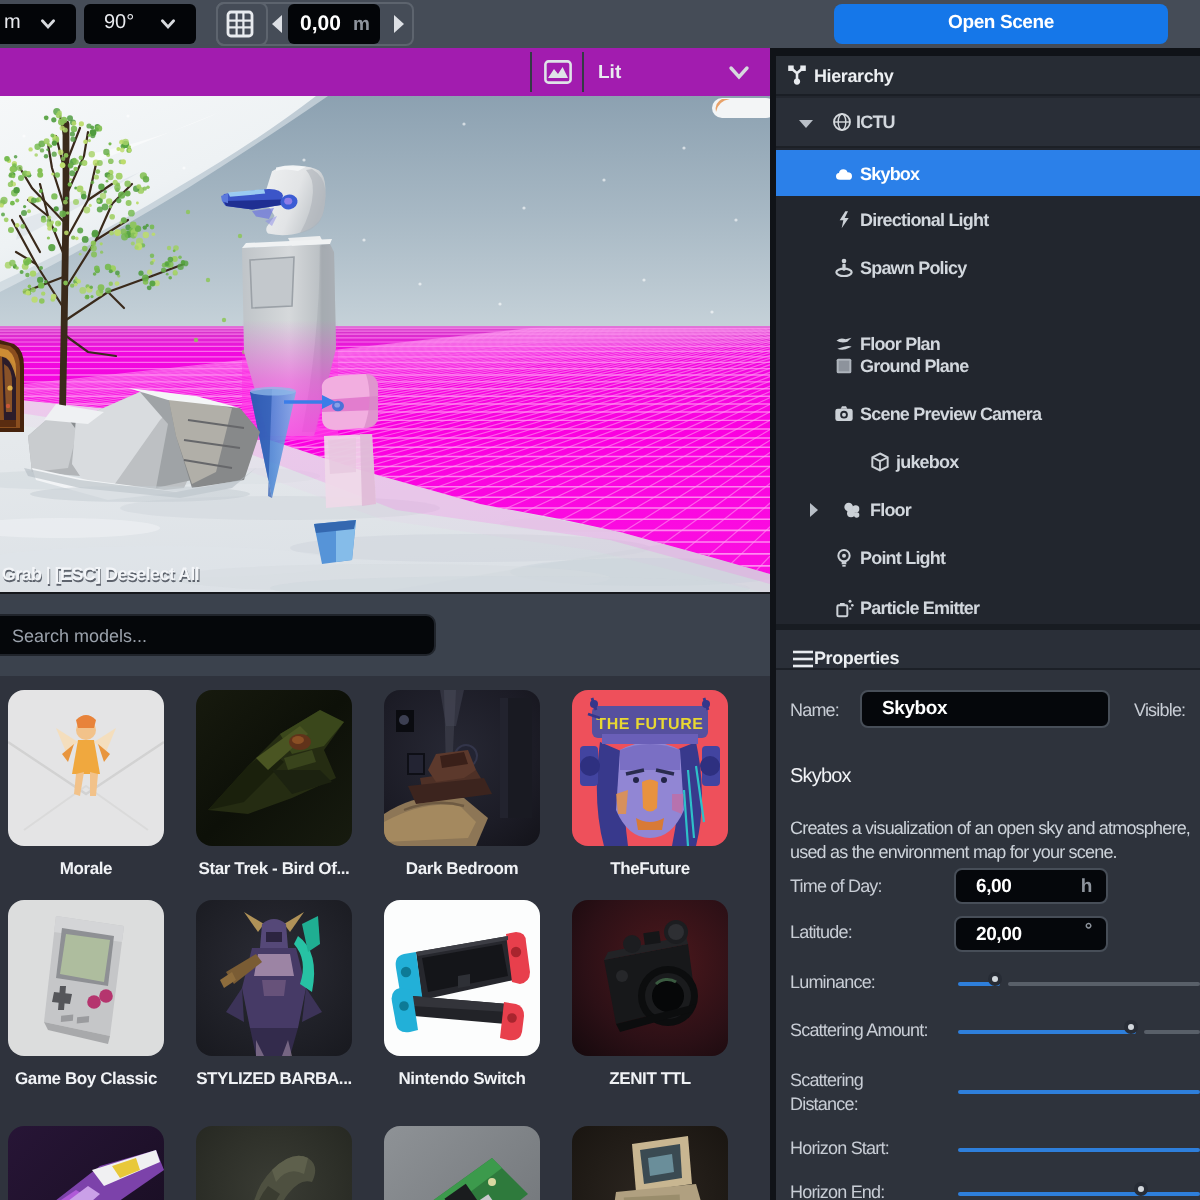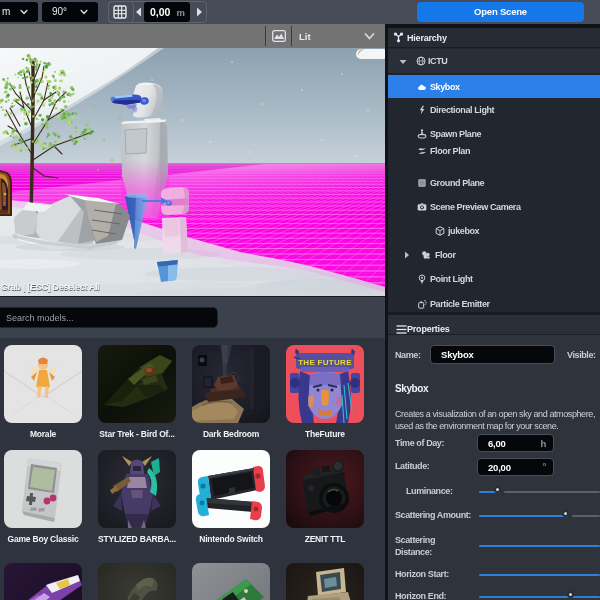--- a/index.html
+++ b/index.html
@@ -7,34 +7,34 @@
 #app { position:relative; width:600px; height:600px; font-family:"Liberation Sans", sans-serif; overflow:hidden; background:#15171c; }
 .abs { position:absolute; }
 
 #topbar { left:0; top:0; width:600px; height:24px; background:#454c57; }
 .blackbox { position:absolute; background:#030508; border-radius:3px; color:#fff; }
 .chev { position:absolute; width:8px; height:8px; }
 #grp { position:absolute; left:108px; top:1px; width:99px; height:22px; border:1px solid #5d646e; border-radius:4px; }
 #gridbtn { position:absolute; left:108px; top:1px; width:26px; height:22px; border:1px solid #5d646e; border-radius:4px; }
 #openscene { position:absolute; left:417px; top:2px; width:167px; height:20px; background:#1577e9; border-radius:4px; color:#fff; font-size:9.5px; font-weight:bold; text-align:center; line-height:20px; letter-spacing:-0.2px; }
 
-#vptool { left:0; top:24px; width:385px; height:24px; background:#737373; }
+#vptool { left:0; top:24px; width:385px; height:24px; background:#a21caf; }
 .vdiv { position:absolute; top:2px; width:1px; height:20px; background:#343a44; }
 
 #rpanel { left:385px; top:24px; width:215px; height:576px; background:#101318; }
 #hier { position:absolute; left:3px; top:4px; width:212px; height:284px; overflow:hidden; background:#22262e; }
 #hierhead { position:absolute; left:0; top:0; width:212px; height:20px; background:#272c34; border-bottom:1px solid #1a1e25; }
 .phead-txt { position:absolute; left:19px; top:4.5px; font-size:9px; font-weight:bold; color:#eceff2; letter-spacing:-0.2px; }
 .hrow { position:absolute; left:0; width:212px; height:24px; color:#d2d7dd; font-size:9px; font-weight:bold; letter-spacing:-0.4px; }
 .hrow .lbl { position:absolute; left:42px; top:7px; }
 .hrow .ic { position:absolute; left:29px; top:7px; width:10px; height:10px; }
 .hrow .tri { position:absolute; left:12px; top:9px; }
 #props { position:absolute; left:3px; top:288px; width:212px; height:288px; overflow:hidden; background:#2e333c; }
 #propshead { position:absolute; left:0; top:0; width:212px; height:23px; background:#2a2f38; border-top:3px solid #181c22; border-bottom:1px solid #1c2027; }
-.plabel { position:absolute; color:#c8cdd5; font-size:9px; font-weight:bold; letter-spacing:-0.4px; }
+.plabel { position:absolute; color:#c8cdd5; font-size:9px; font-weight:normal; letter-spacing:-0.4px; }
 .pinput { position:absolute; background:#05070b; border:1px solid #474e58; border-radius:4px; color:#fff; font-size:9.5px; font-weight:bold; letter-spacing:-0.2px; }
 .pinput .val { position:absolute; left:10px; top:3px; }
 .pinput .unit { position:absolute; right:7px; top:3px; color:#8d939c; font-weight:bold; }
 .track { position:absolute; height:2px; border-radius:1px; }
 .thumbc { position:absolute; width:7px; height:7px; border-radius:50%; background:#d2d7dc; border:2.5px solid #272c35; }
 
 #searchrow { left:0; top:297px; width:385px; height:41px; background:#3b424d; }
 #searchbox { position:absolute; left:-6px; top:10px; width:224px; height:21px; background:#05070a; border:1px solid #20242b; border-radius:5px; color:#9aa1ab; font-size:9px; line-height:20px; padding-left:11px; }
 #sketchtxt { position:absolute; right:8px; top:15px; font-size:9px; font-weight:bold; color:#f2f4f7; letter-spacing:-0.4px; }
 #sketchtxt a { color:#f2f4f7; text-decoration:underline; }
@@ -1015,23 +1015,23 @@
             <path d="M6.8 0.8 L3.4 6.2 L5.6 6.2 L4.6 11 L8.8 4.8 L6.4 4.8 L8.4 0.8 Z" fill="#ccd1d7"></path>
           </svg>
         <span class="lbl">Directional Light</span>
       </div>
       <div class="hrow" style="top:94.2px; height:24px;">
         <svg class="ic" viewBox="0 0 12 12">
           <circle cx="6" cy="1.8" r="1.4" fill="#ccd1d7"></circle>
           <rect x="5" y="3.4" width="2" height="4.2" rx="0.8" fill="#ccd1d7"></rect>
           <ellipse cx="6" cy="8.6" rx="4.6" ry="2.2" fill="none" stroke="#ccd1d7" stroke-width="1.3"></ellipse>
         </svg>
-        <span class="lbl">Spawn Plane</span>
-      </div>
-      <div class="hrow" style="top:111px; height:24px;padding-left:20px;">
+        <span class="lbl">Spawn Policy</span>
+      </div>
+      <div class="hrow" style="top:132px; height:24px;padding-left:20px;">
         <svg class="ic" viewBox="0 0 12 12">
           <path d="M1.5 4 Q4 1.8 7 3.2 L10.5 2.2 L8 4.6 Q4.6 5.8 1.5 4 Z" fill="#ccd1d7"></path>
           <path d="M2 8.8 L6 7.6 Q9 6.8 10.6 7.6 L7 9.2 Q4 9.8 2 8.8 Z" fill="#ccd1d7"></path>
         </svg>
         <span class="lbl">Floor Plan</span>
       </div>
       <div class="hrow" style="top:142.6px; height:24px;">
         <svg class="ic" viewBox="0 0 12 12">
             <rect x="1.6" y="1.6" width="8.8" height="8.8" rx="1" fill="#aeb4bc"></rect>
             <rect x="2.8" y="2.8" width="6.4" height="6.4" fill="#8d939c"></rect>
@@ -1105,21 +1105,21 @@
       <div class="plabel" style="left:7px; top:126px;">Time of Day:</div>
       <div class="pinput" style="left:89px; top:122px; width:77px; height:18px;">
           <span class="val">6,00</span>
           <span class="unit">h</span>
         </div>
       <div class="plabel" style="left:7px; top:149px;">Latitude:</div>
       <div class="pinput" style="left:89px; top:146px; width:77px; height:18px;">
           <span class="val">20,00</span>
           <span class="unit" style="top:1px;">°</span>
         </div>
-      <div class="plabel" style="left:18px; top:174px;">Luminance:</div>
+      <div class="plabel" style="left:7px; top:174px;">Luminance:</div>
       <div class="track" style="left:91px; top:179px; width:21px; background:#2e7fdb;"></div>
       <div class="track" style="left:116px; top:179px; width:96px; background:#596069;"></div>
       <div class="thumbc" style="left:105.7px; top:174px;"></div>
       <div class="plabel" style="left:7px; top:198px;">Scattering Amount:</div>
       <div class="track" style="left:91px; top:203px; width:89px; background:#2e7fdb;"></div>
       <div class="track" style="left:184px; top:203px; width:28px; background:#596069;"></div>
       <div class="thumbc" style="left:173.8px; top:198px;"></div>
       <div class="plabel" style="left:7px; top:223px; line-height:11.5px;">Scattering<br>Distance:</div>
       <div class="track" style="left:91px; top:233px; width:121px; background:#2e7fdb;"></div>
       <div class="plabel" style="left:7px; top:257px;">Horizon Start:</div>

